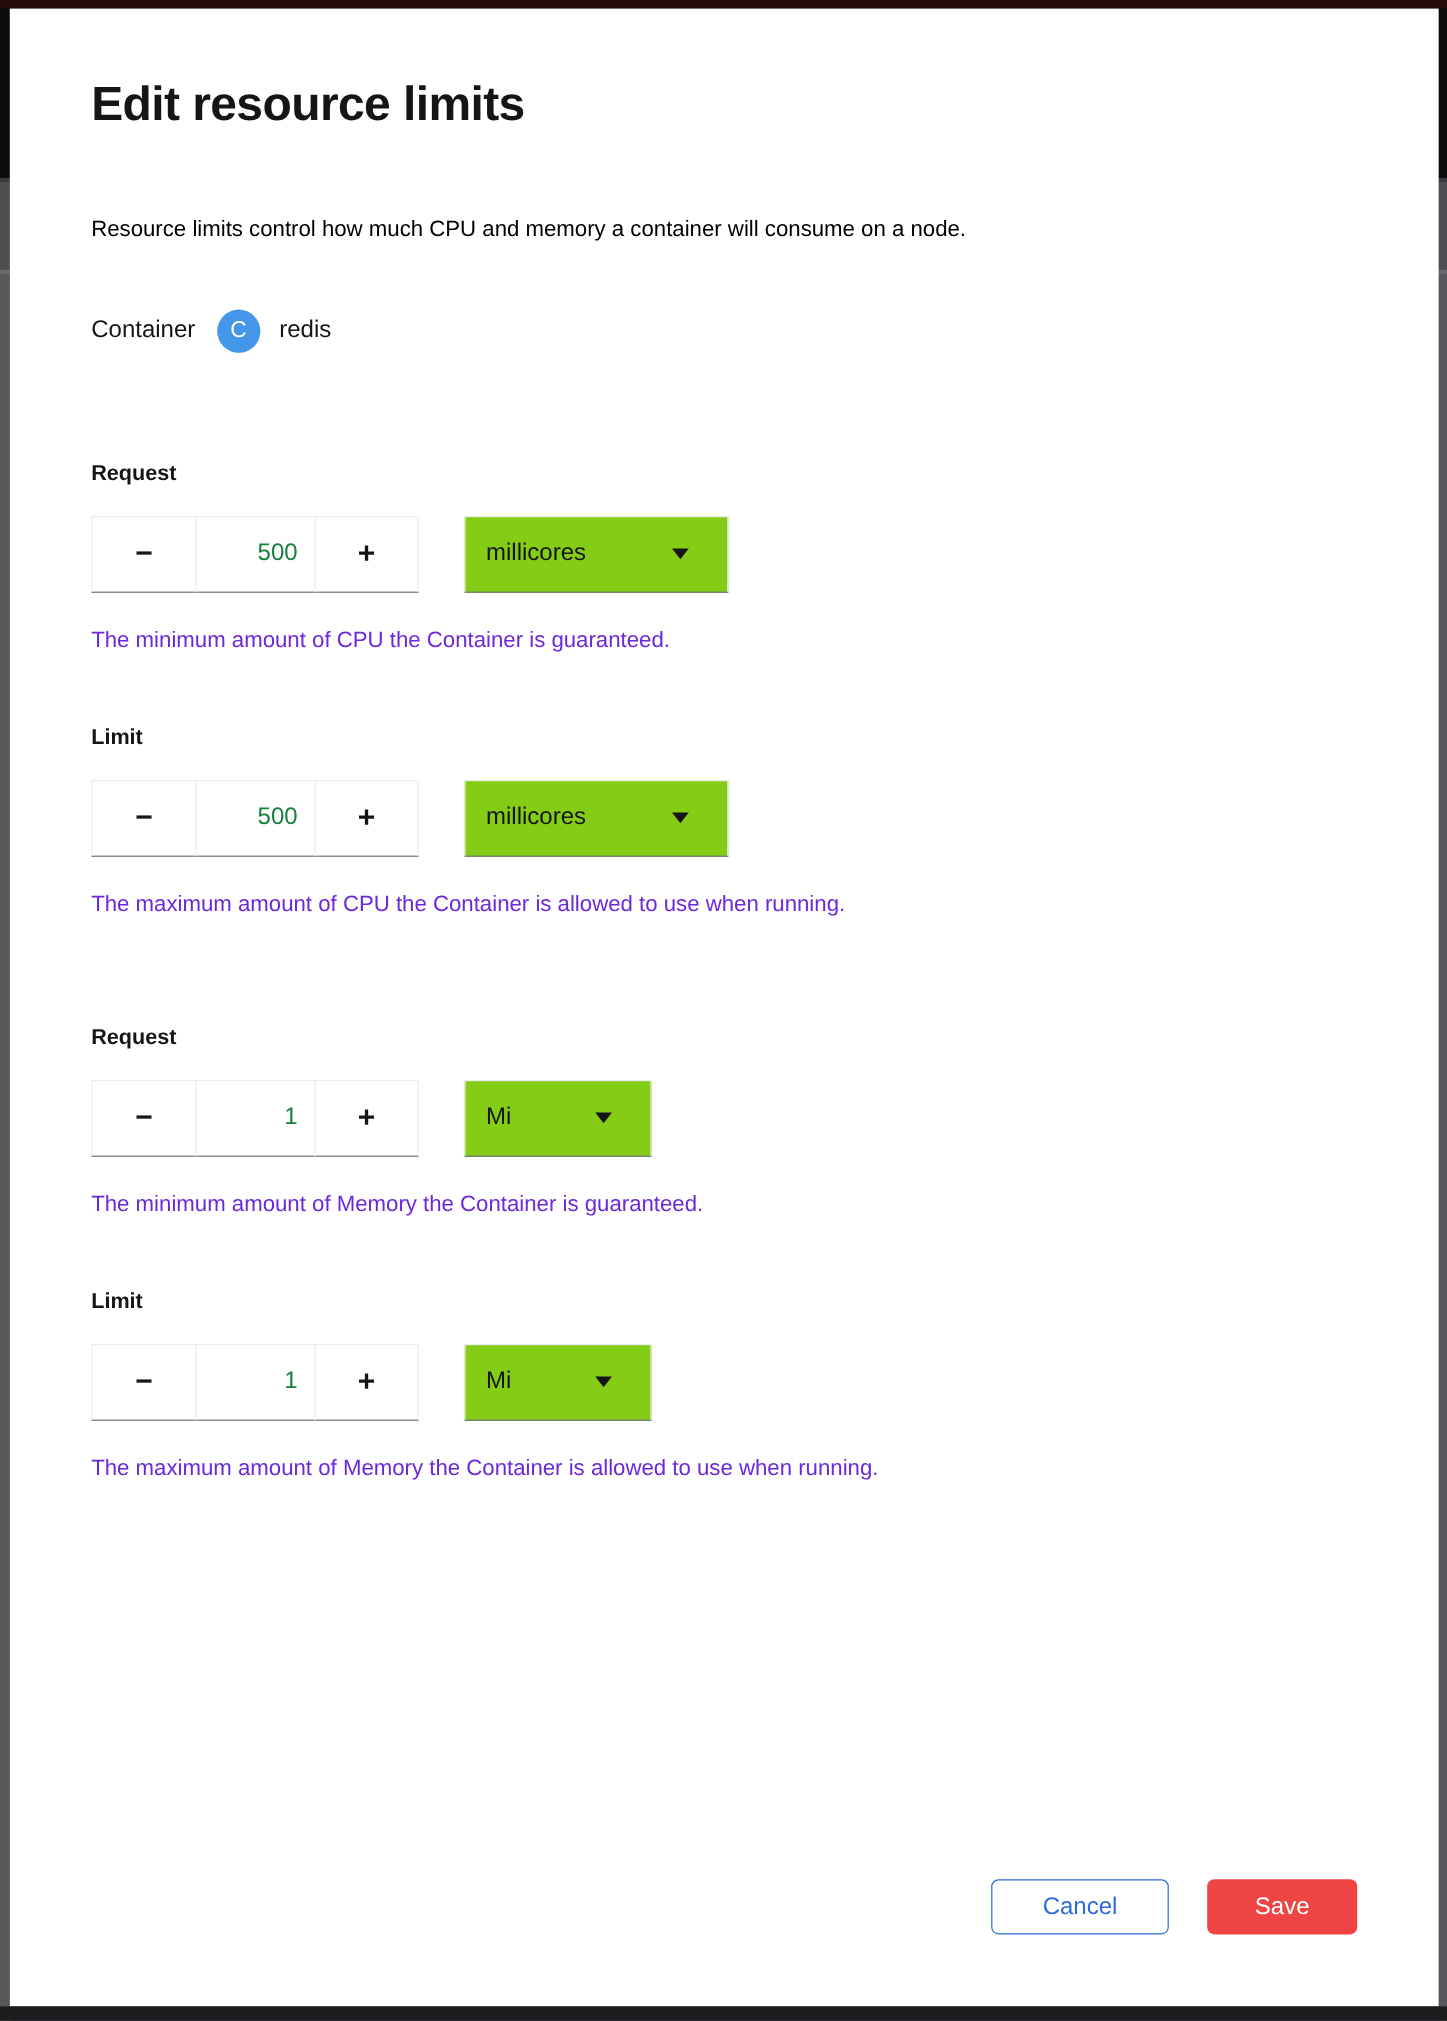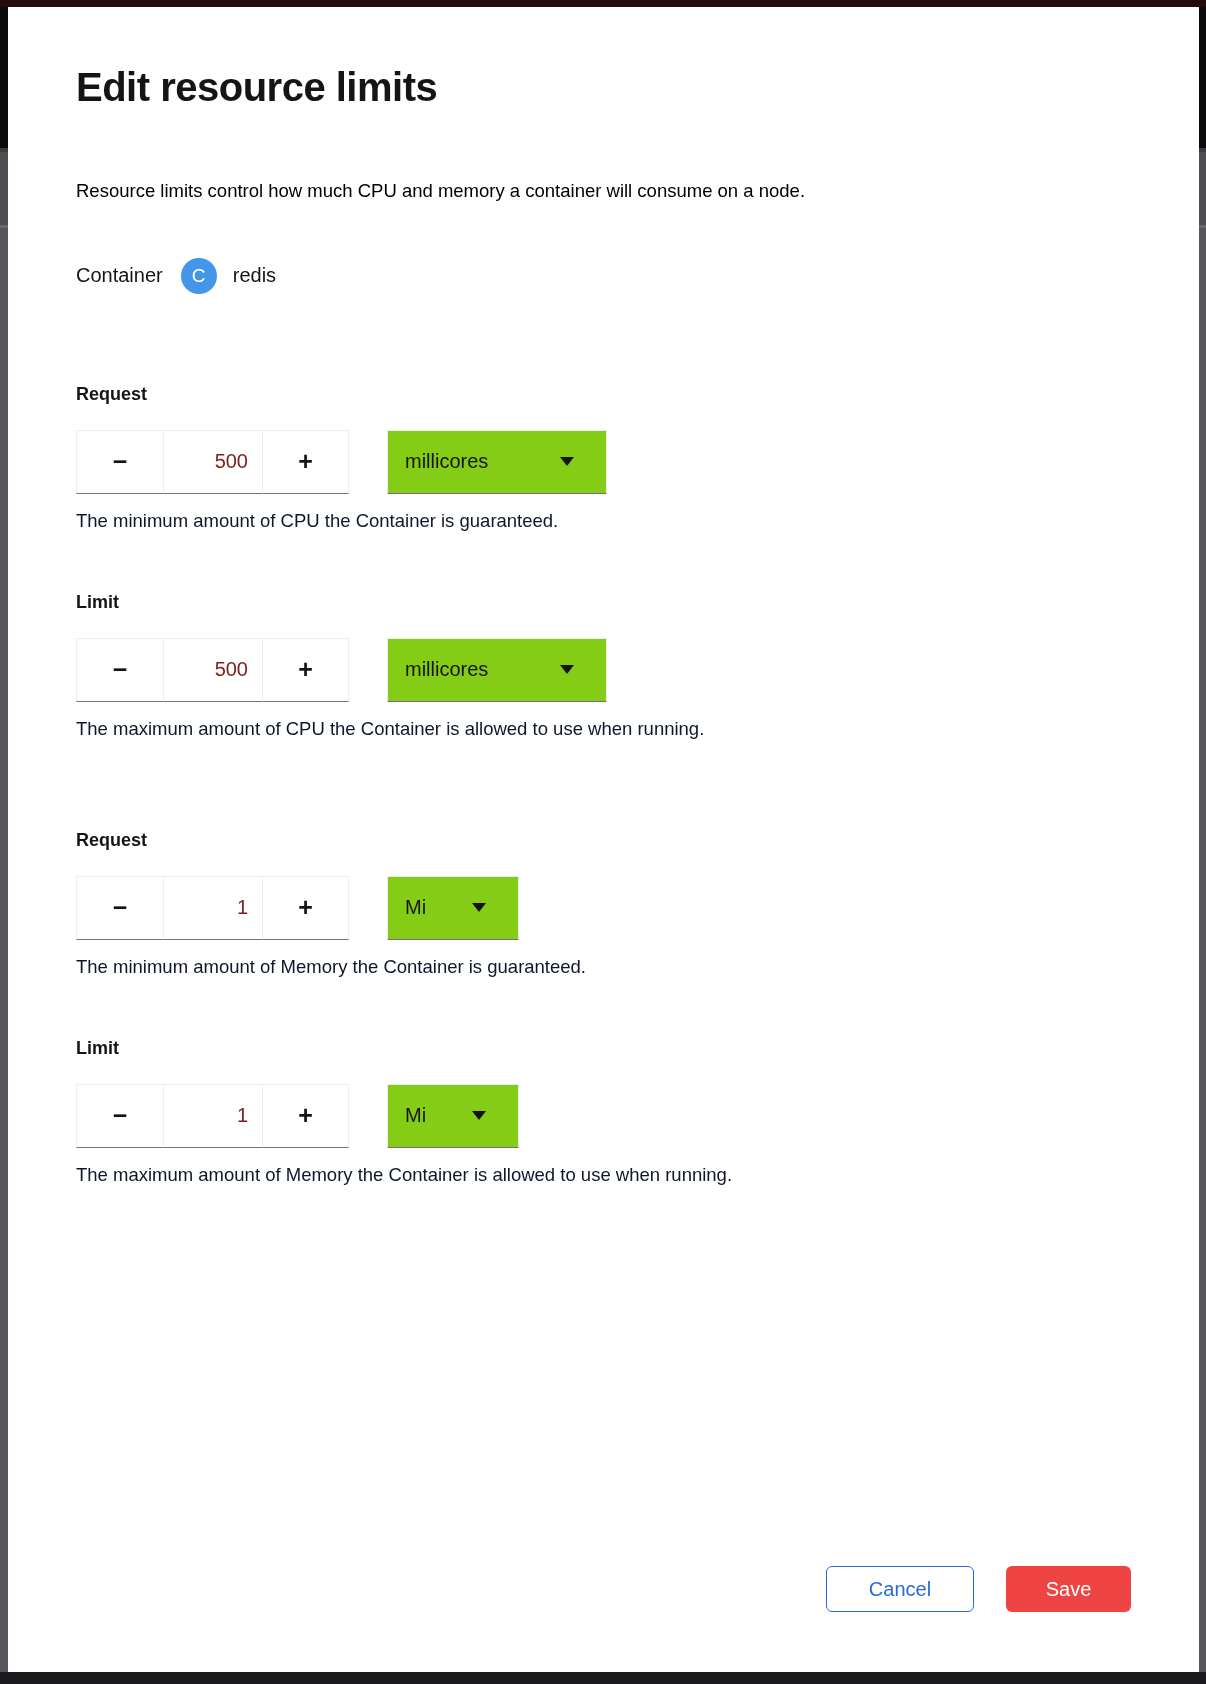--- a/index.html
+++ b/index.html
@@ -104,53 +104,53 @@
     font-size: 25px; font-weight: 700; color: #151515;
     cursor: pointer;
     font-family: "Liberation Sans", sans-serif;
   }
   .spin-btn.plus { margin-left: -1px; width: 87px; }
   .spin-input {
     width: 100px;
     margin-left: -1px;
     border: 1px solid #ededed;
     border-bottom: 1px solid #6f7377;
-    font-size: 20px; color: #7f1d1d;
+    font-size: 20px; color: #15803d;
     text-align: right;
     padding-right: 14px;
     font-family: "Liberation Sans", sans-serif;
     outline: none;
   }
 
   
   .unit-select {
     margin-left: 38px;
     background: #84cc16;
     border: 1px solid #ededed;
     border-bottom: 1px solid #6f7377;
     display: flex; align-items: center;
     padding: 0 20px 0 17px;
     font-size: 20px; color: #151515;
     cursor: pointer;
   }
   .unit-select.w-lg { width: 220px; }
-  .unit-select.w-sm { width: 132px; }
+  .unit-select.w-sm { width: 156px; }
   .caret-down {
     margin-left: auto;
     margin-right: 12px;
     width: 0; height: 0;
     border-left: 7px solid transparent;
     border-right: 7px solid transparent;
     border-top: 9px solid #151515;
   }
 
   .helper-text {
-    margin-top: 16px;
+    margin-top: 28px;
     font-size: 18.5px;
-    color: #0f172a;
+    color: #6d28d9;
   }
 
   
   .modal-footer {
     margin-top: auto;
     padding-bottom: 60px;
     display: flex;
     justify-content: flex-end;
     gap: 32px;
   }

